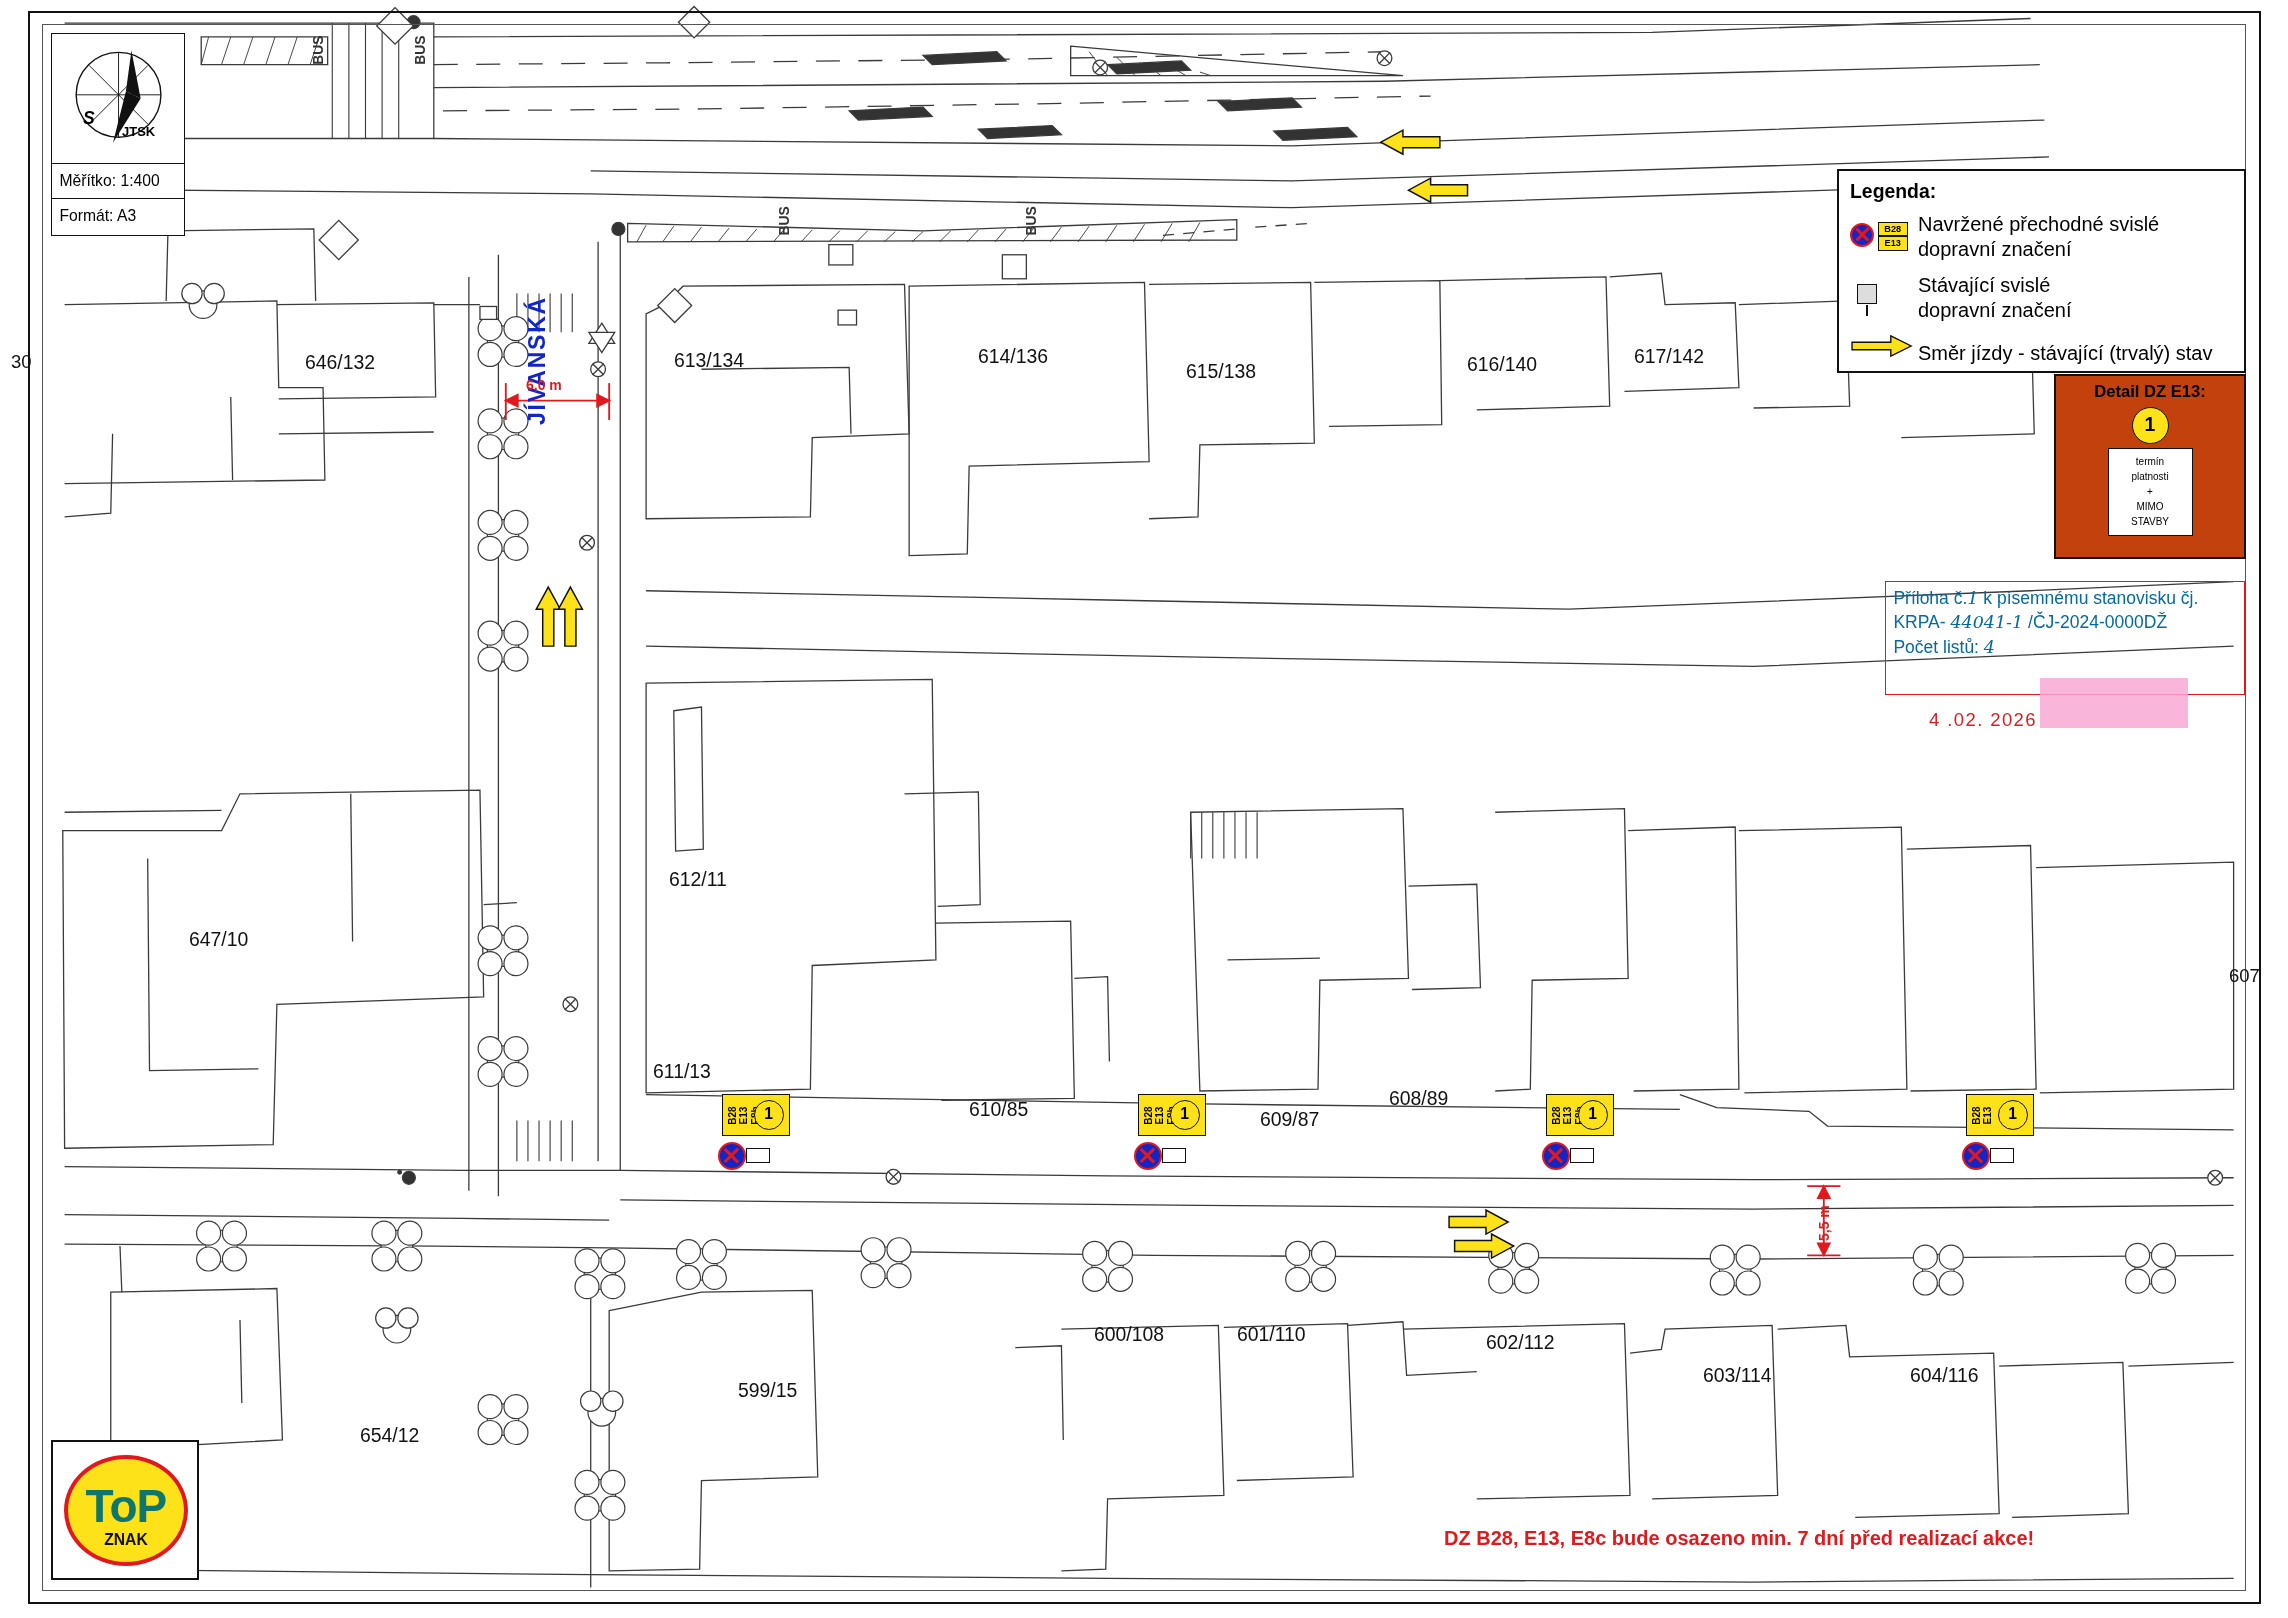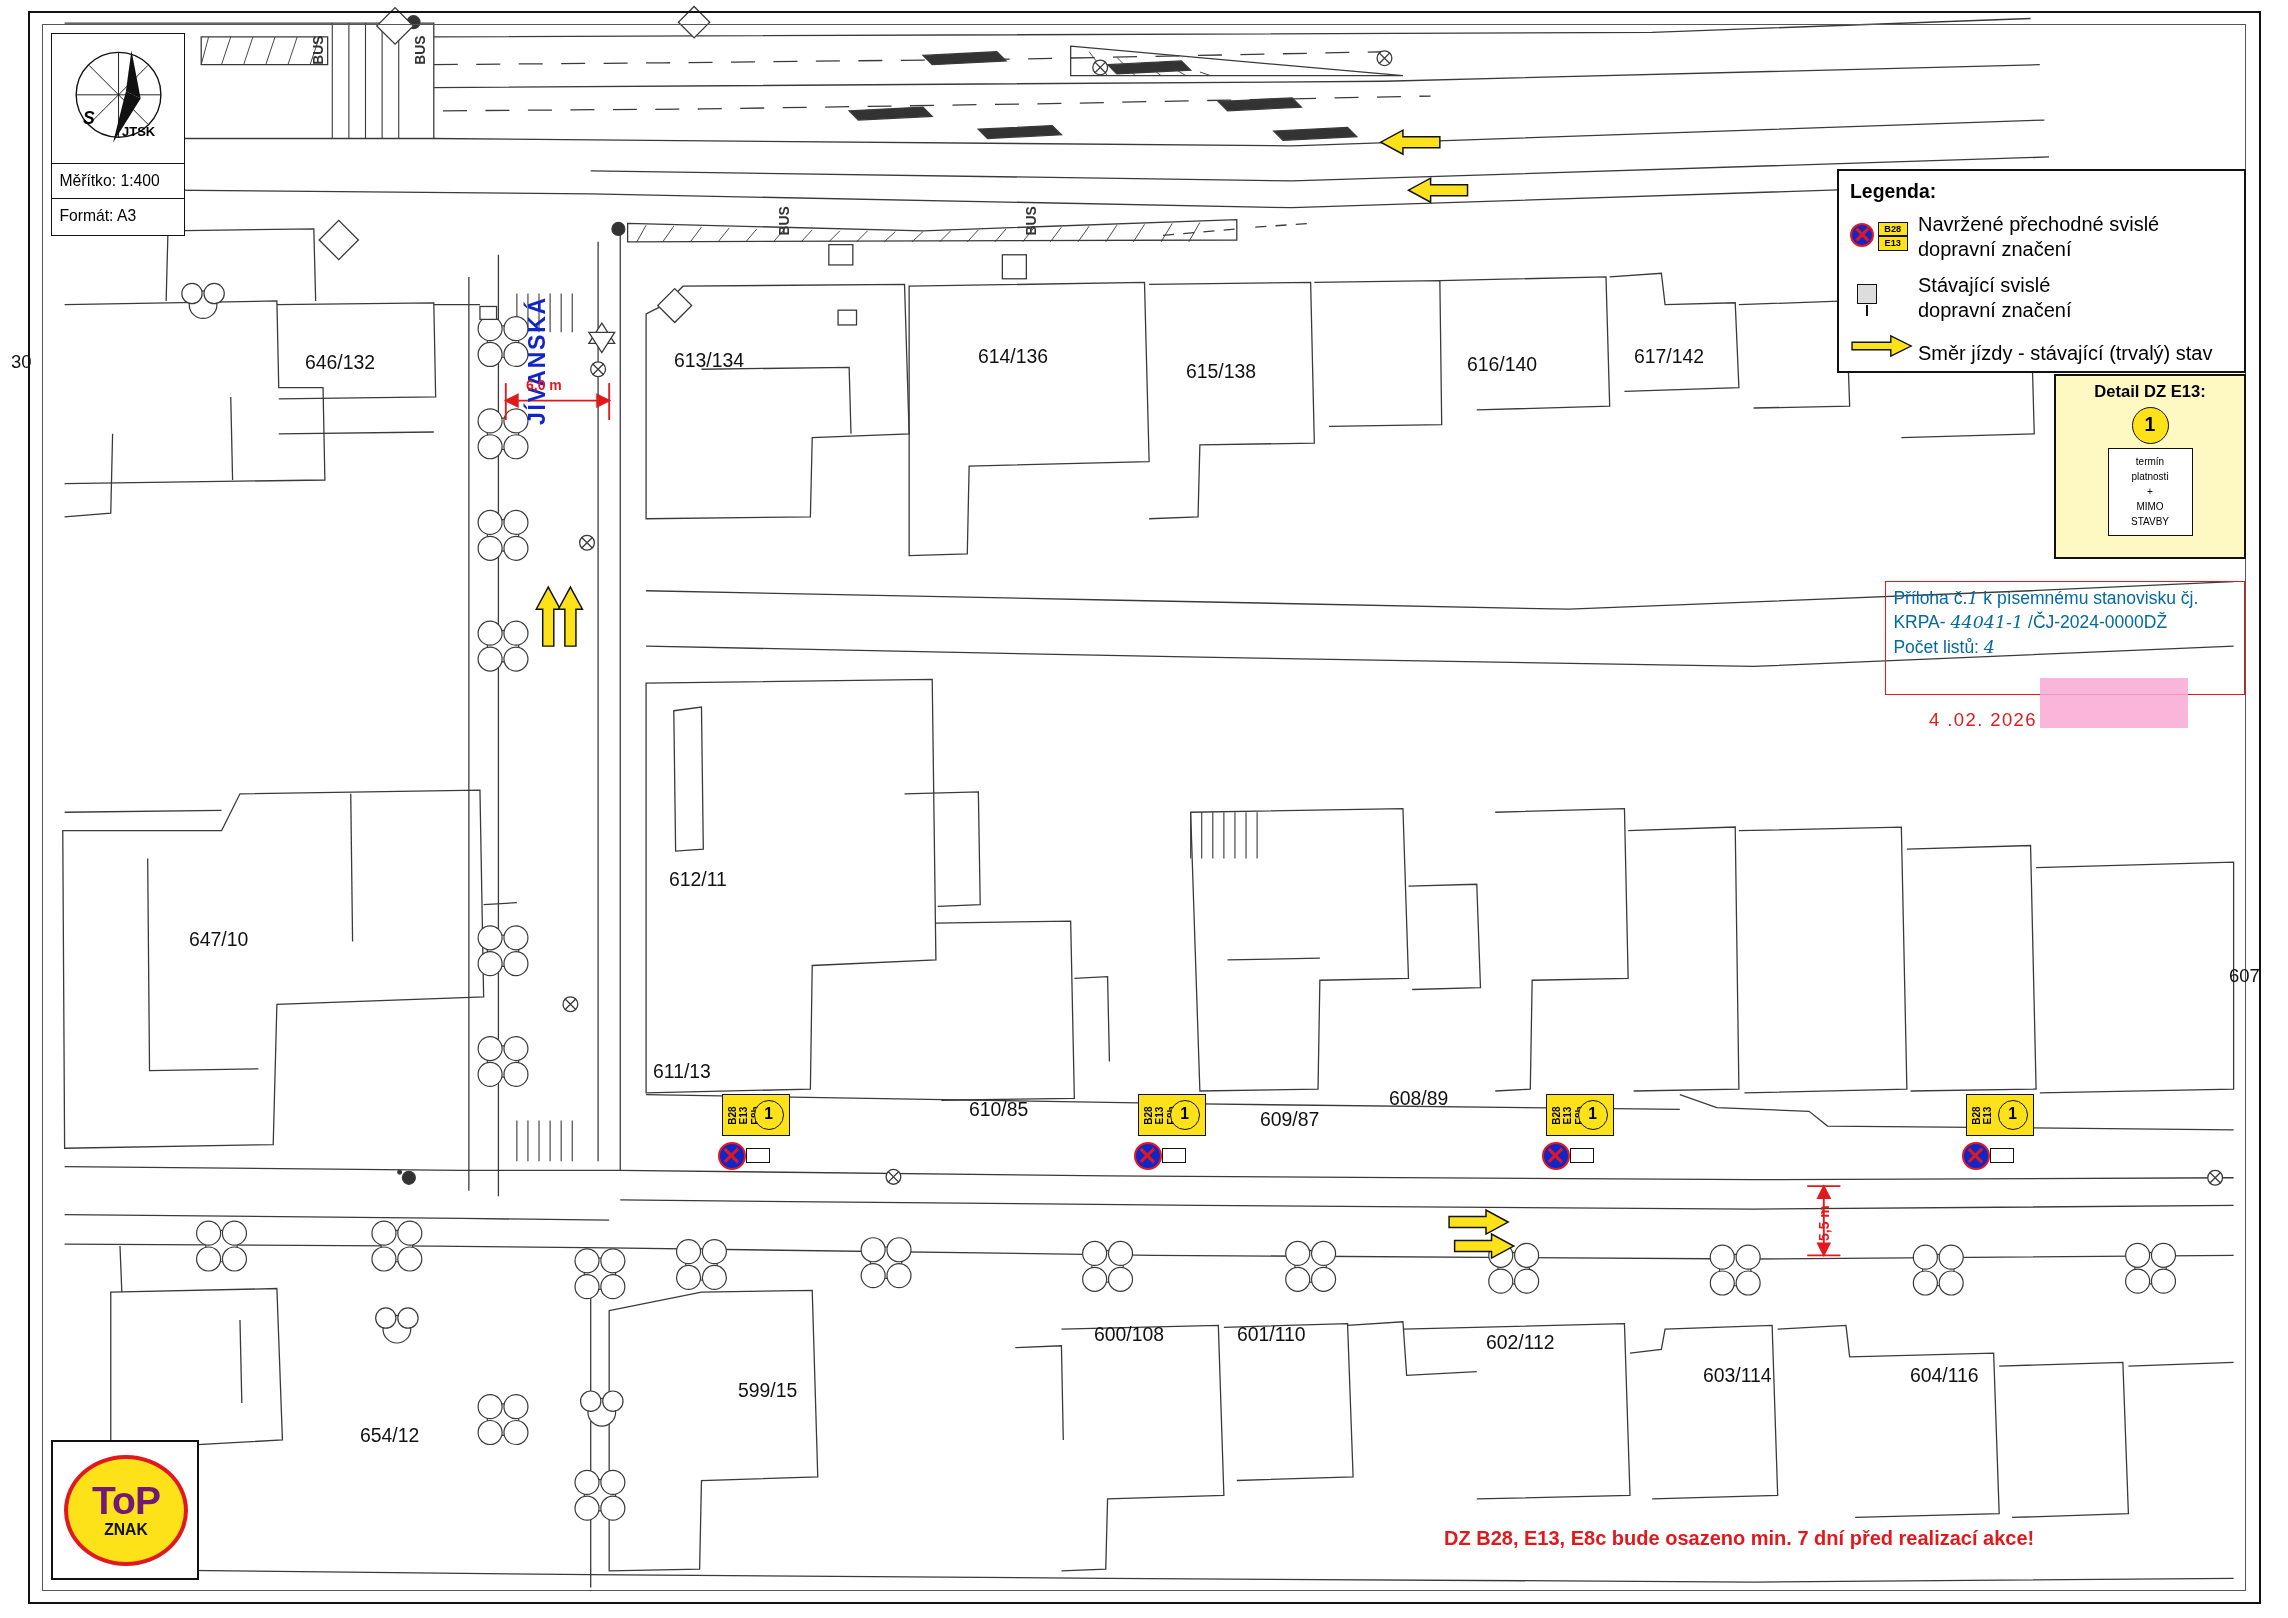--- a/index.html
+++ b/index.html
@@ -128,21 +128,21 @@
     font-size: 20px;
     line-height: 1.25;
   }
   
   .detail-block {
     position: absolute;
     left: 2054px; top: 374px;
     width: 192px;
     height: 185px;
     border: 2.8px solid #111;
-    background: #fef9c3;
+    background: #c2410c;
     box-sizing: border-box;
     text-align: center;
     padding-top: 5.5px;
   }
   .detail-title {
     font-size: 16.6px;
     font-weight: bold;
   }
   .detail-circle {
     width: 35px; height: 35px;
@@ -220,23 +220,23 @@
     left: 11px; top: 13px;
     width: 124px;
     height: 111px;
     border-radius: 50%;
     background: #fde21a;
     border: 4.6px solid #e2191c;
     box-sizing: border-box;
     text-align: center;
   }
   .logo-top {
-    font-size: 39px;
-    font-weight: bold;
-    color: #701a75;
+    font-size: 46px;
+    font-weight: bold;
+    color: #0f766e;
     margin-top: 20px;
     letter-spacing: -0.9px;
   }
   .logo-sub {
     font-size: 15.7px;
     font-weight: bold;
     color: #111;
     margin-top: -1.8px;
   }
   

